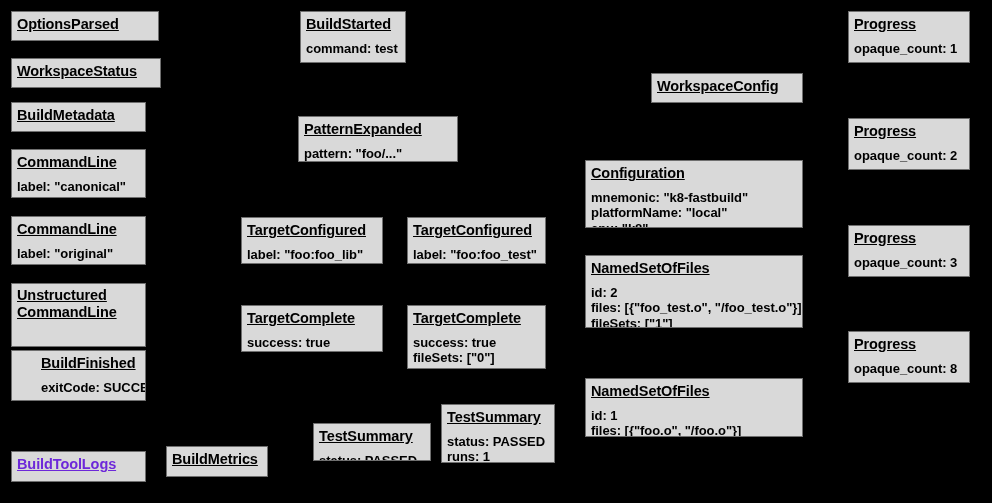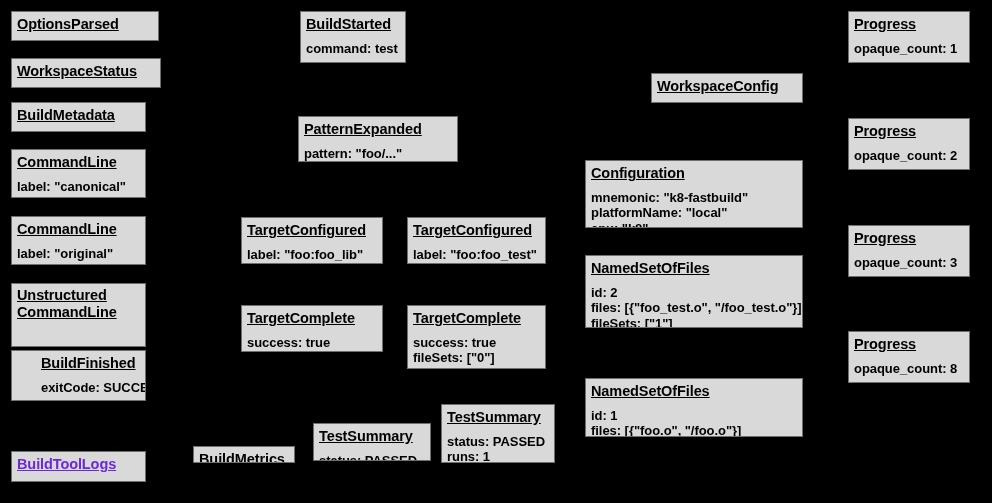--- a/index.html
+++ b/index.html
@@ -71,21 +71,21 @@
       <div><span class="node-title">Unstructured
 CommandLine</span></div>
     </div>
     <div class="node" style="left: 11px; top: 350px; width: 135px; height: 51px; background: rgb(217, 217, 217); border-color: rgb(111, 111, 111); color: rgb(0, 0, 0); padding-left: 29px;">
       <div><span class="node-title">BuildFinished</span></div>
       <div class="node-fields">exitCode: SUCCESS</div>
     </div>
     <div class="node" style="left: 11px; top: 451px; width: 135px; height: 31px; background: rgb(217, 217, 217); border-color: rgb(111, 111, 111); color: #6d28d9;">
       <div><span class="node-title">BuildToolLogs</span></div>
     </div>
-    <div class="node" style="left: 166px; top: 446px; width: 102px; height: 17px; background: rgb(217, 217, 217); border-color: rgb(111, 111, 111); color: rgb(0, 0, 0); margin-left: 27px;">
+    <div class="node" style="left: 166px; top: 446px; width: 102px; height: 31px; background: rgb(217, 217, 217); border-color: rgb(111, 111, 111); color: rgb(0, 0, 0);">
       <div><span class="node-title">BuildMetrics</span></div>
     </div>
     <div class="node" style="left: 300px; top: 11px; width: 106px; height: 52px; background: rgb(217, 217, 217); border-color: rgb(111, 111, 111); color: rgb(0, 0, 0);">
       <div><span class="node-title">BuildStarted</span></div>
       <div class="node-fields">command: test</div>
     </div>
     <div class="node" style="left: 298px; top: 116px; width: 160px; height: 46px; background: rgb(217, 217, 217); border-color: rgb(111, 111, 111); color: rgb(0, 0, 0);">
       <div><span class="node-title">PatternExpanded</span></div>
       <div class="node-fields">pattern: "foo/..."</div>
     </div>

